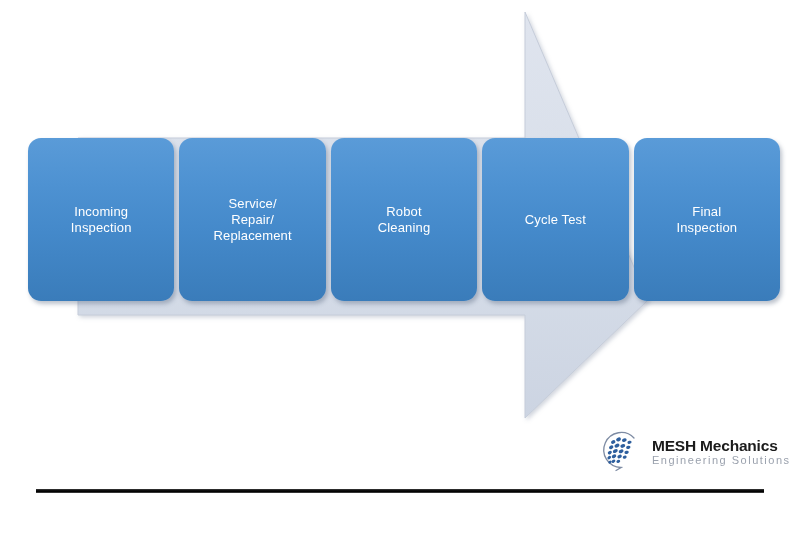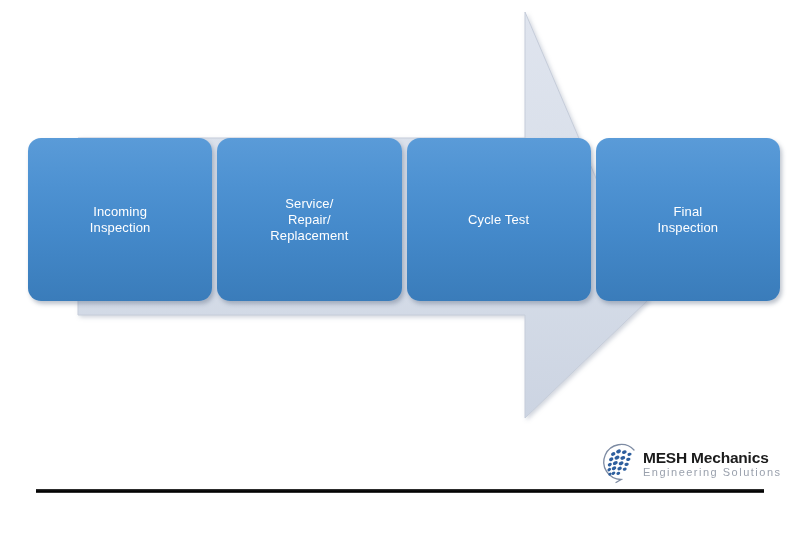--- a/index.html
+++ b/index.html
@@ -62,26 +62,27 @@
     text-align: center;
     white-space: pre-line;
     padding: 0 5px;
     letter-spacing: 0.15px;
   }
 
   
   #logo {
     position: absolute;
     left: 596px;
-    top: 436px;
+    top: 424px;
     width: 172px;
     height: 52px;
     display: flex;
     flex-direction: row;
     align-items: center;
+    gap: 9px;
   }
   #logo-mark {
     width: 46px;
     height: 46px;
     flex: 0 0 46px;
   }
   #logo-text-block {
     margin-left: 1px;
     display: flex;
     flex-direction: column;
@@ -146,20 +147,24 @@
 Inspection</span>
     </div>
 
 
     <div class="stage-box">
       <span class="stage-label">Service/
 Repair/
 Replacement</span>
     </div>
 
+    <div class="stage-box">
+      <span class="stage-label">Robot
+Cleaning</span>
+    </div>
 
 
     <div class="stage-box">
       <span class="stage-label">Cycle Test</span>
     </div>
 
     <div class="stage-box">
       <span class="stage-label">Final
 Inspection</span>
     </div>

